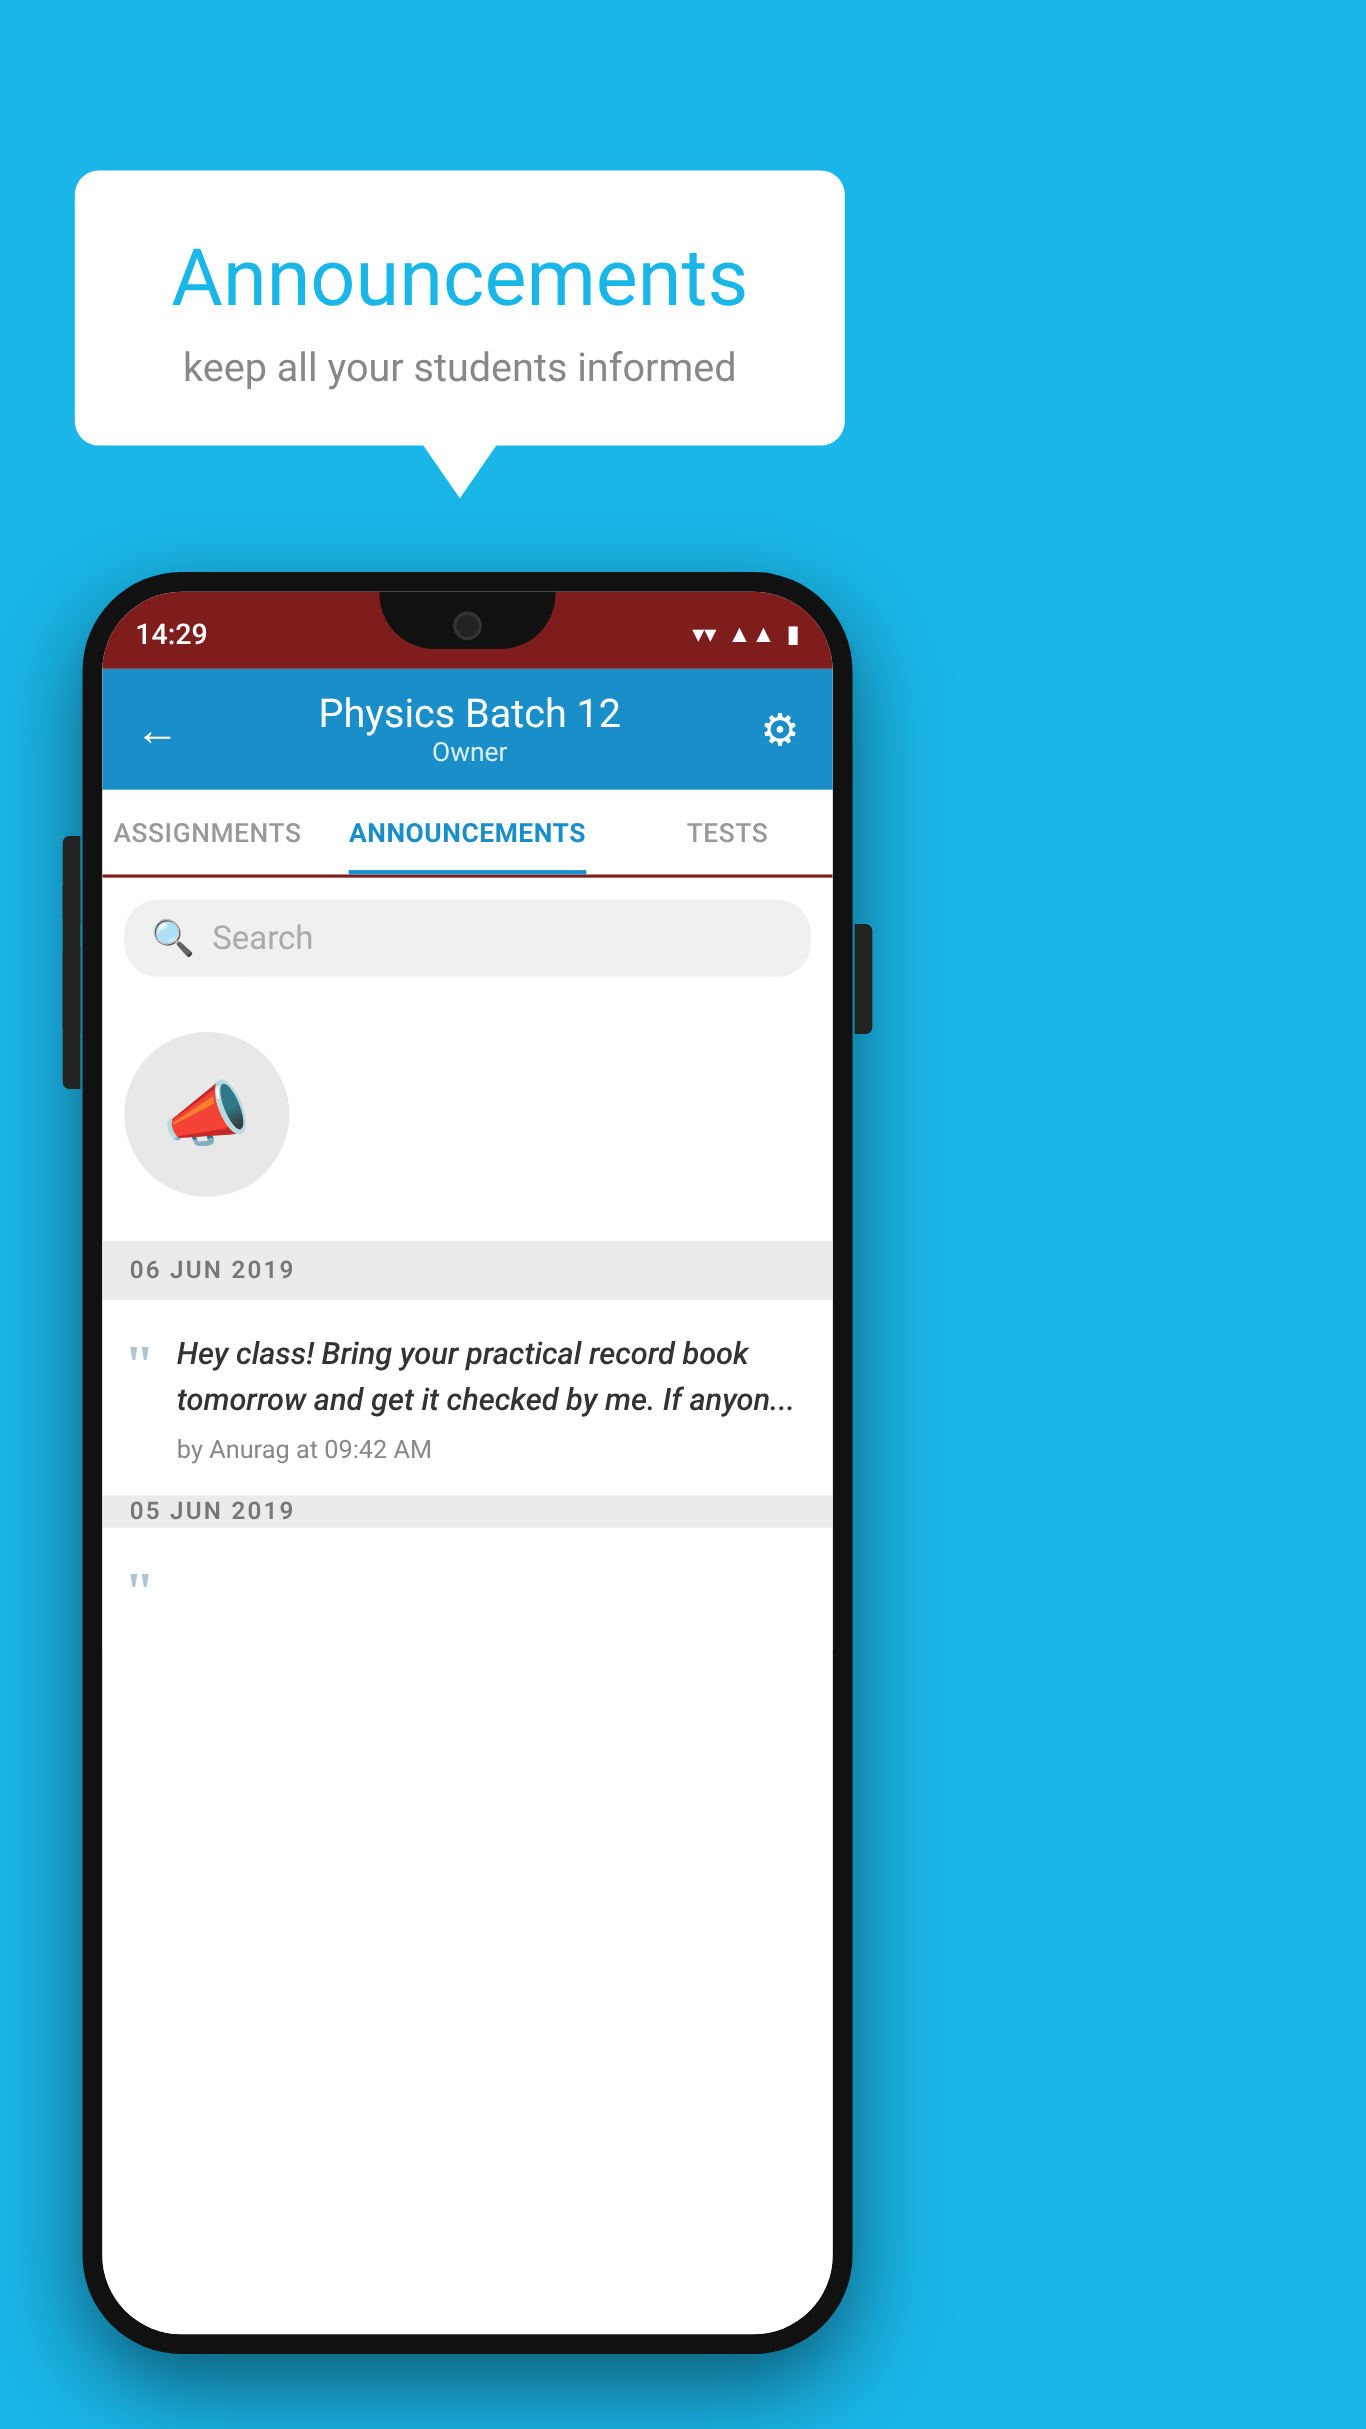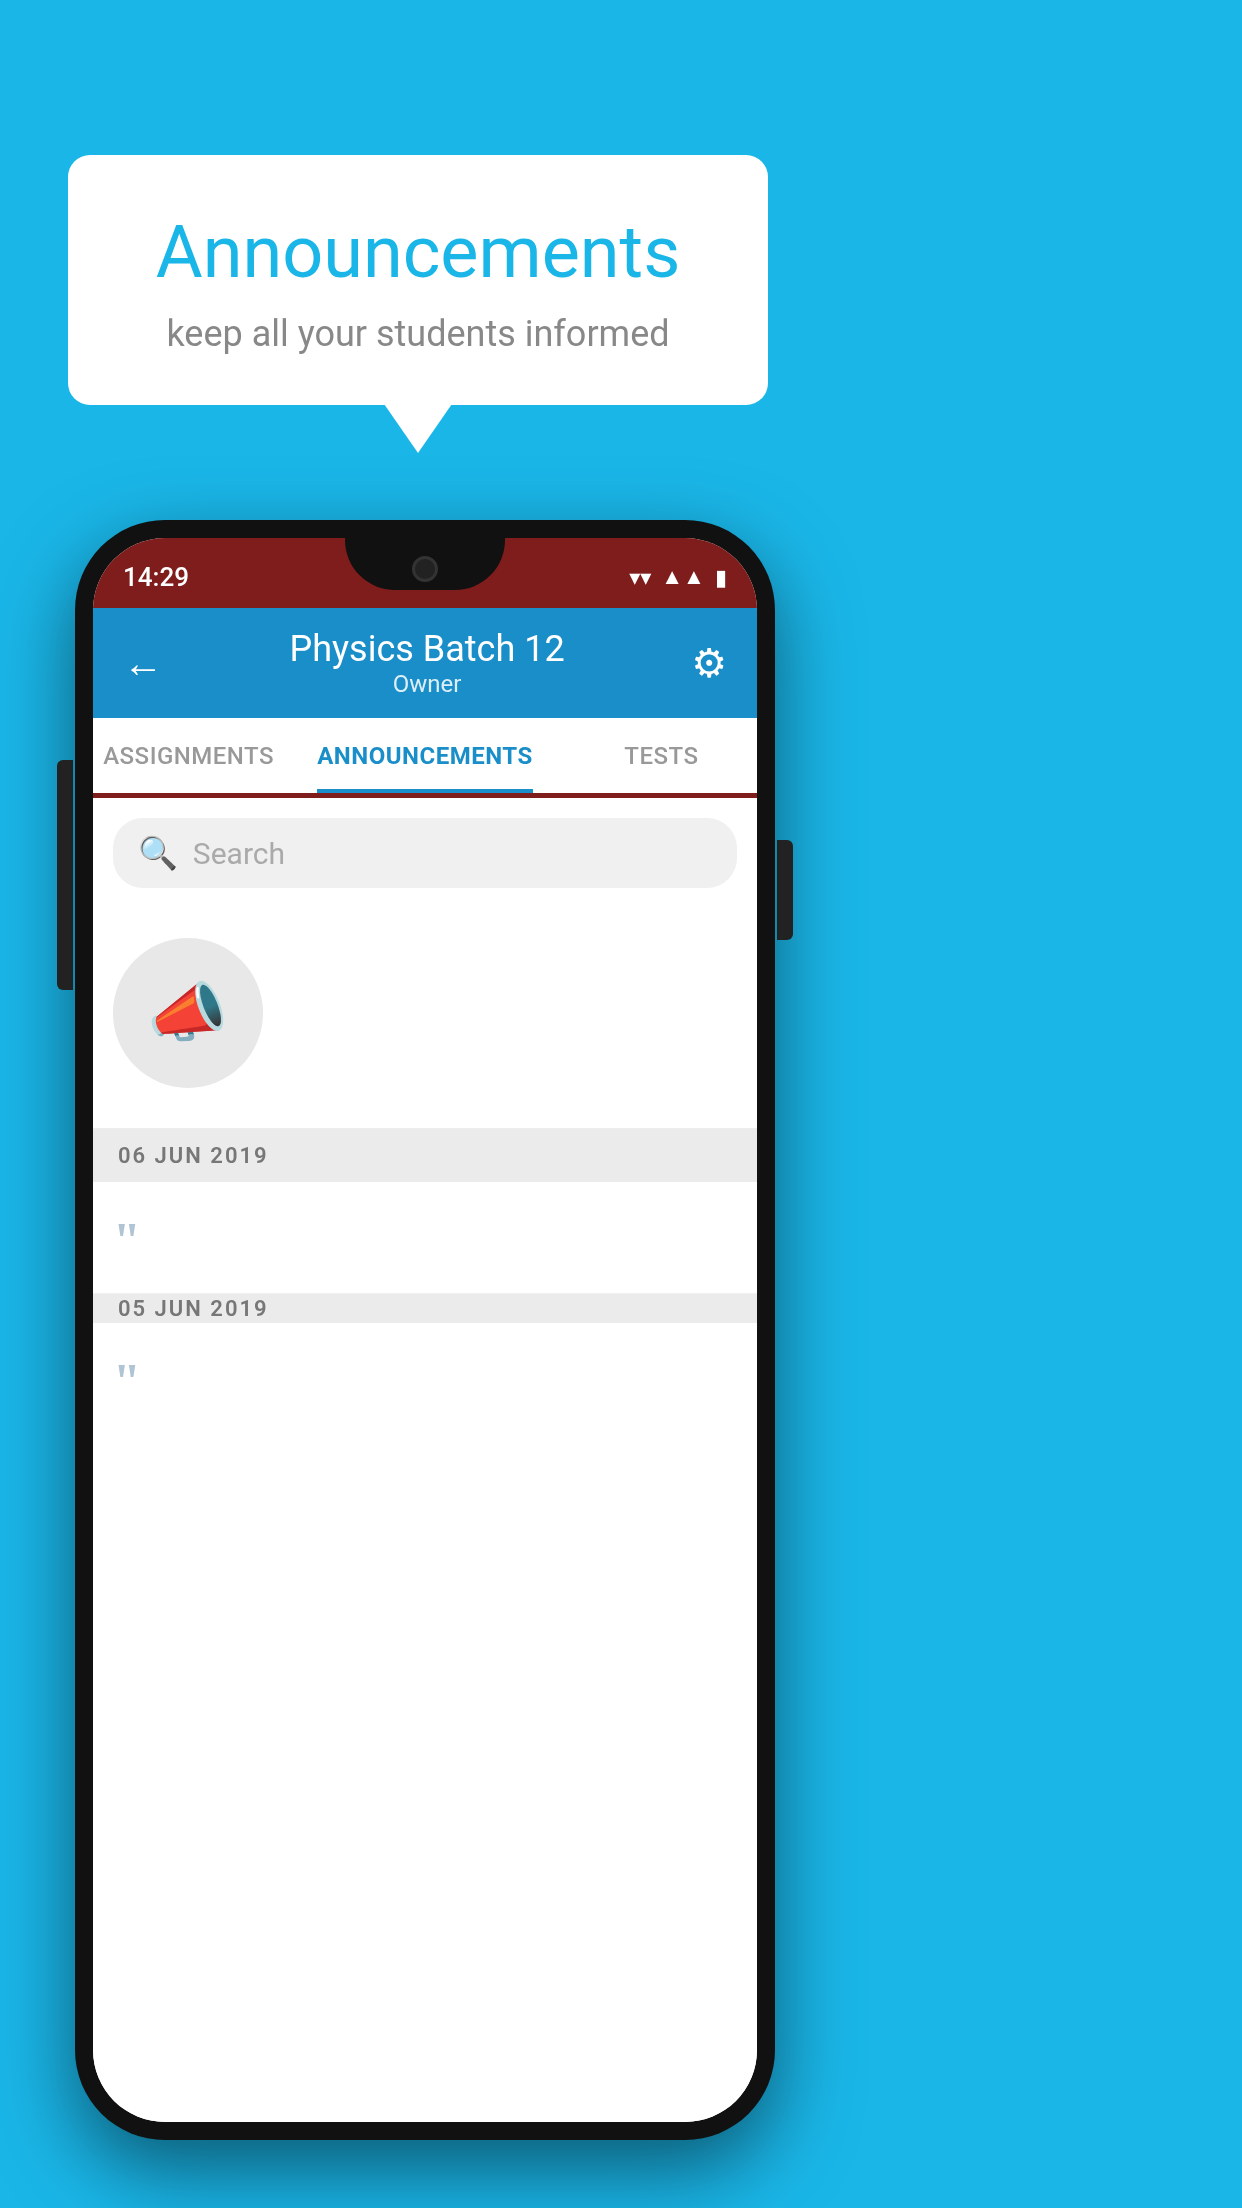--- a/index.html
+++ b/index.html
@@ -224,21 +224,21 @@
 
     
     .tabs-bar {
       position: absolute;
       top: 180px;
       left: 0;
       right: 0;
       height: 80px;
       background: white;
       display: flex;
-      border-bottom: 5px solid #7f1d1d;
+      border-bottom: 3px solid #7f1d1d;
       gap: 33px;
     }
 
     .tab-item {
       flex: 1;
       text-align: center;
       padding: 10px 0;
       font-size: 24px;
       color: #999;
       font-weight: 500;
@@ -493,20 +493,24 @@
         <div class="announcement-placeholder">
           <div class="announcement-icon-circle">
             <span class="megaphone-icon">📣</span>
           </div>
         </div>
 
         <div class="date-separator">06  JUN  2019</div>
 
         <div class="announcement-item">
           <div class="quote-icon">"</div>
+          <div class="announcement-content">
+            <div class="announcement-text">Hey class! Bring your practical record book tomorrow and get it checked by me. If anyon...</div>
+            <div class="announcement-meta">by Anurag at 09:42 AM</div>
+          </div>
         </div>
 
         <div class="date-separator-2">05  JUN  2019</div>
 
         <div class="announcement-item-2">
           <div class="quote-icon">"</div>
         </div>
 
       </div>
     </div>

